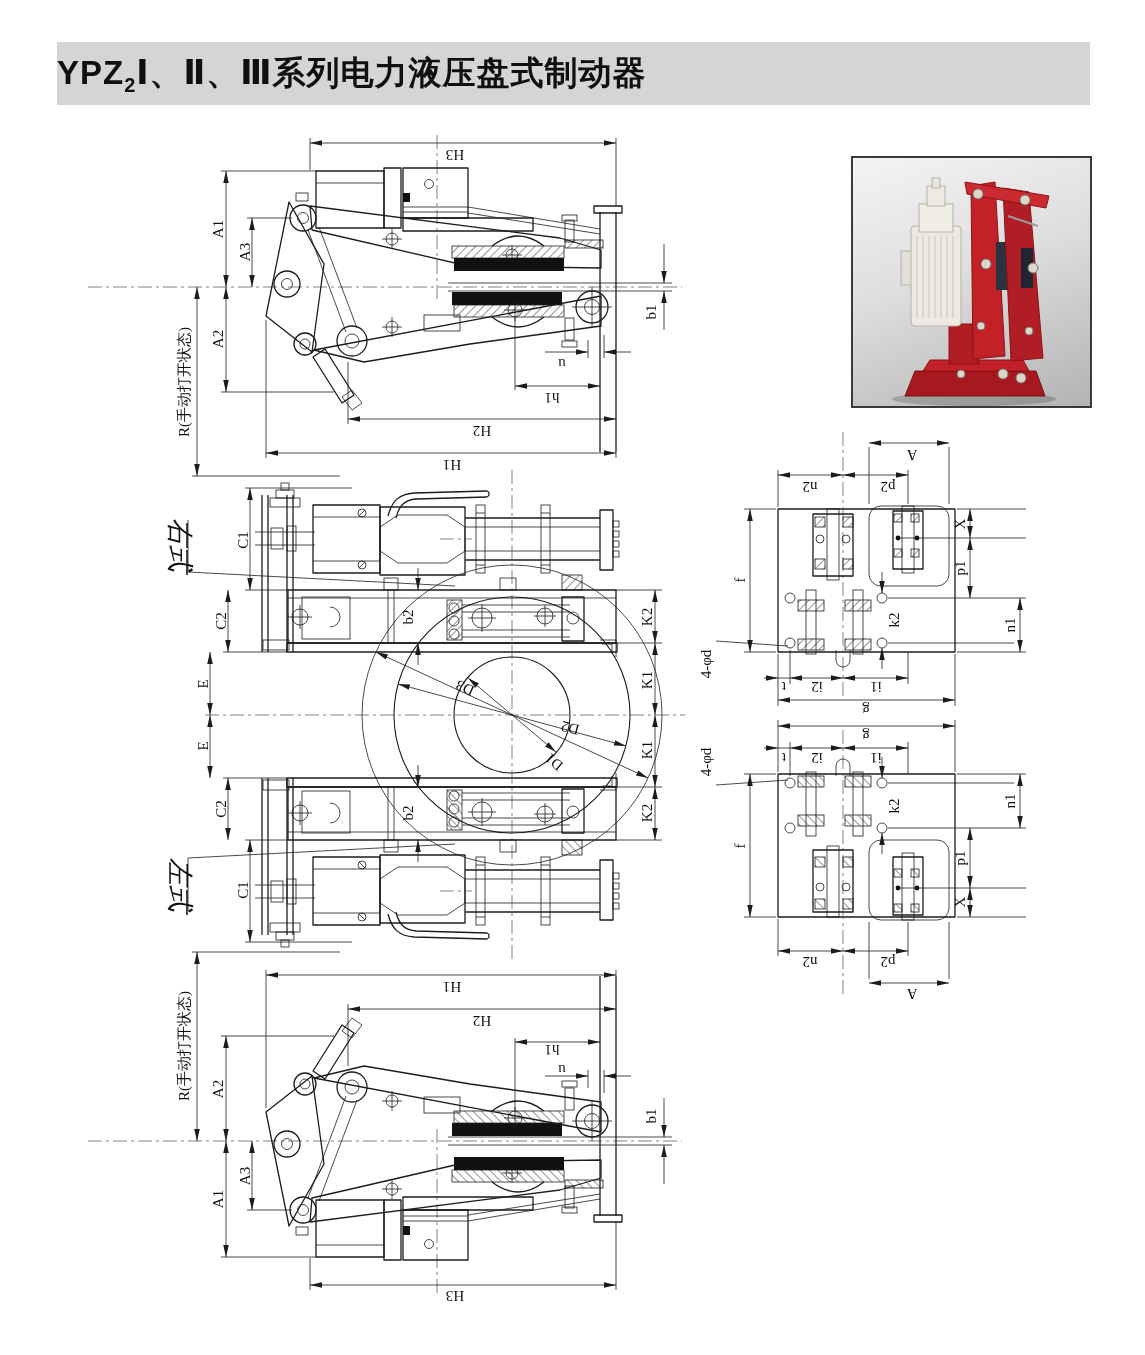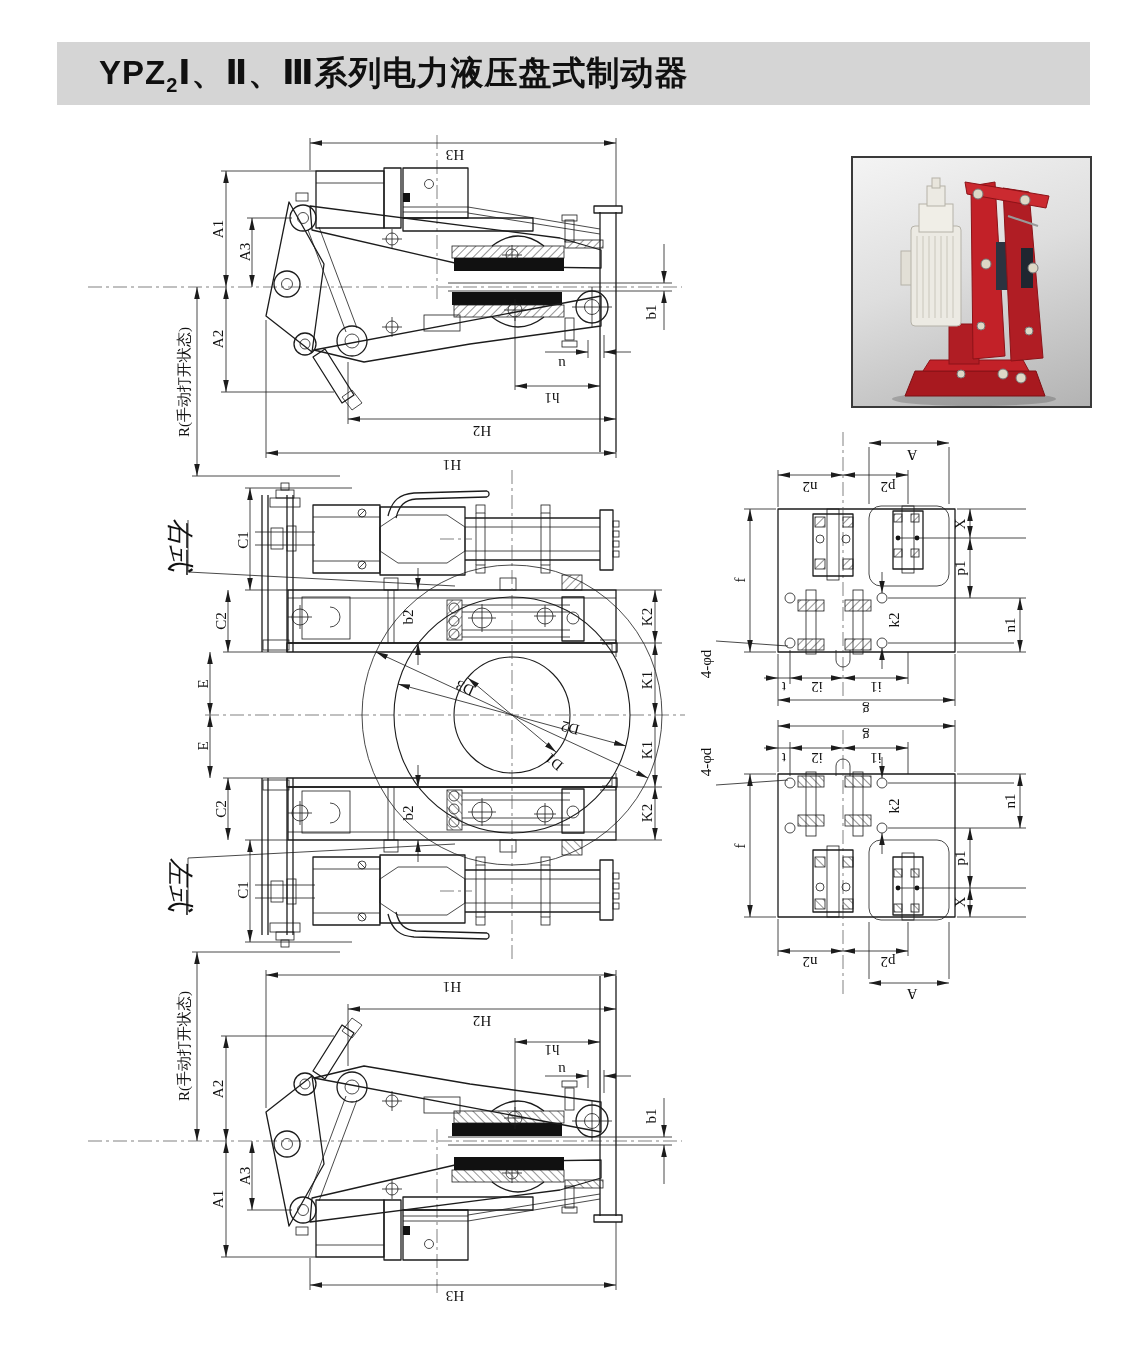--- a/index.html
+++ b/index.html
@@ -1,18 +1,18 @@
 <!DOCTYPE html>
 <html><head>
 <meta charset="utf-8">
 <style>
   html,body{margin:0;padding:0;background:#ffffff;}
   body{width:1145px;height:1355px;position:relative;font-family:"Liberation Sans","DejaVu Sans",sans-serif;overflow:hidden;}
   .title-bar{position:absolute;left:57px;top:42px;width:1033px;height:63px;background:#d5d5d5;display:flex;align-items:center;}
-  .title-text{margin-left:42px;font-size:33px;font-weight:700;color:#101010;letter-spacing:1px;white-space:nowrap;}
+  .title-text{font-size:33px;font-weight:700;color:#101010;letter-spacing:1px;white-space:nowrap;}
   .title-text sub{font-size:20px;}
   .drawing{position:absolute;left:0;top:0;}
   
   .ol{fill:none;stroke:#1c1c1c;stroke-width:1.3;stroke-linejoin:round;stroke-linecap:butt;}
   .tn{fill:none;stroke:#1c1c1c;stroke-width:0.8;}
   .dim{fill:none;stroke:#1c1c1c;stroke-width:0.8;}
   .cl{fill:none;stroke:#4a4a4a;stroke-width:0.7;stroke-dasharray:14 4 3 4;}
   .blk{fill:#111;stroke:none;}
   .hat{fill:url(#hatch);stroke:#1c1c1c;stroke-width:0.8;}
   text.d{font-family:"Liberation Serif","DejaVu Serif",serif;font-size:15px;fill:#111;text-anchor:middle;dominant-baseline:central;}

